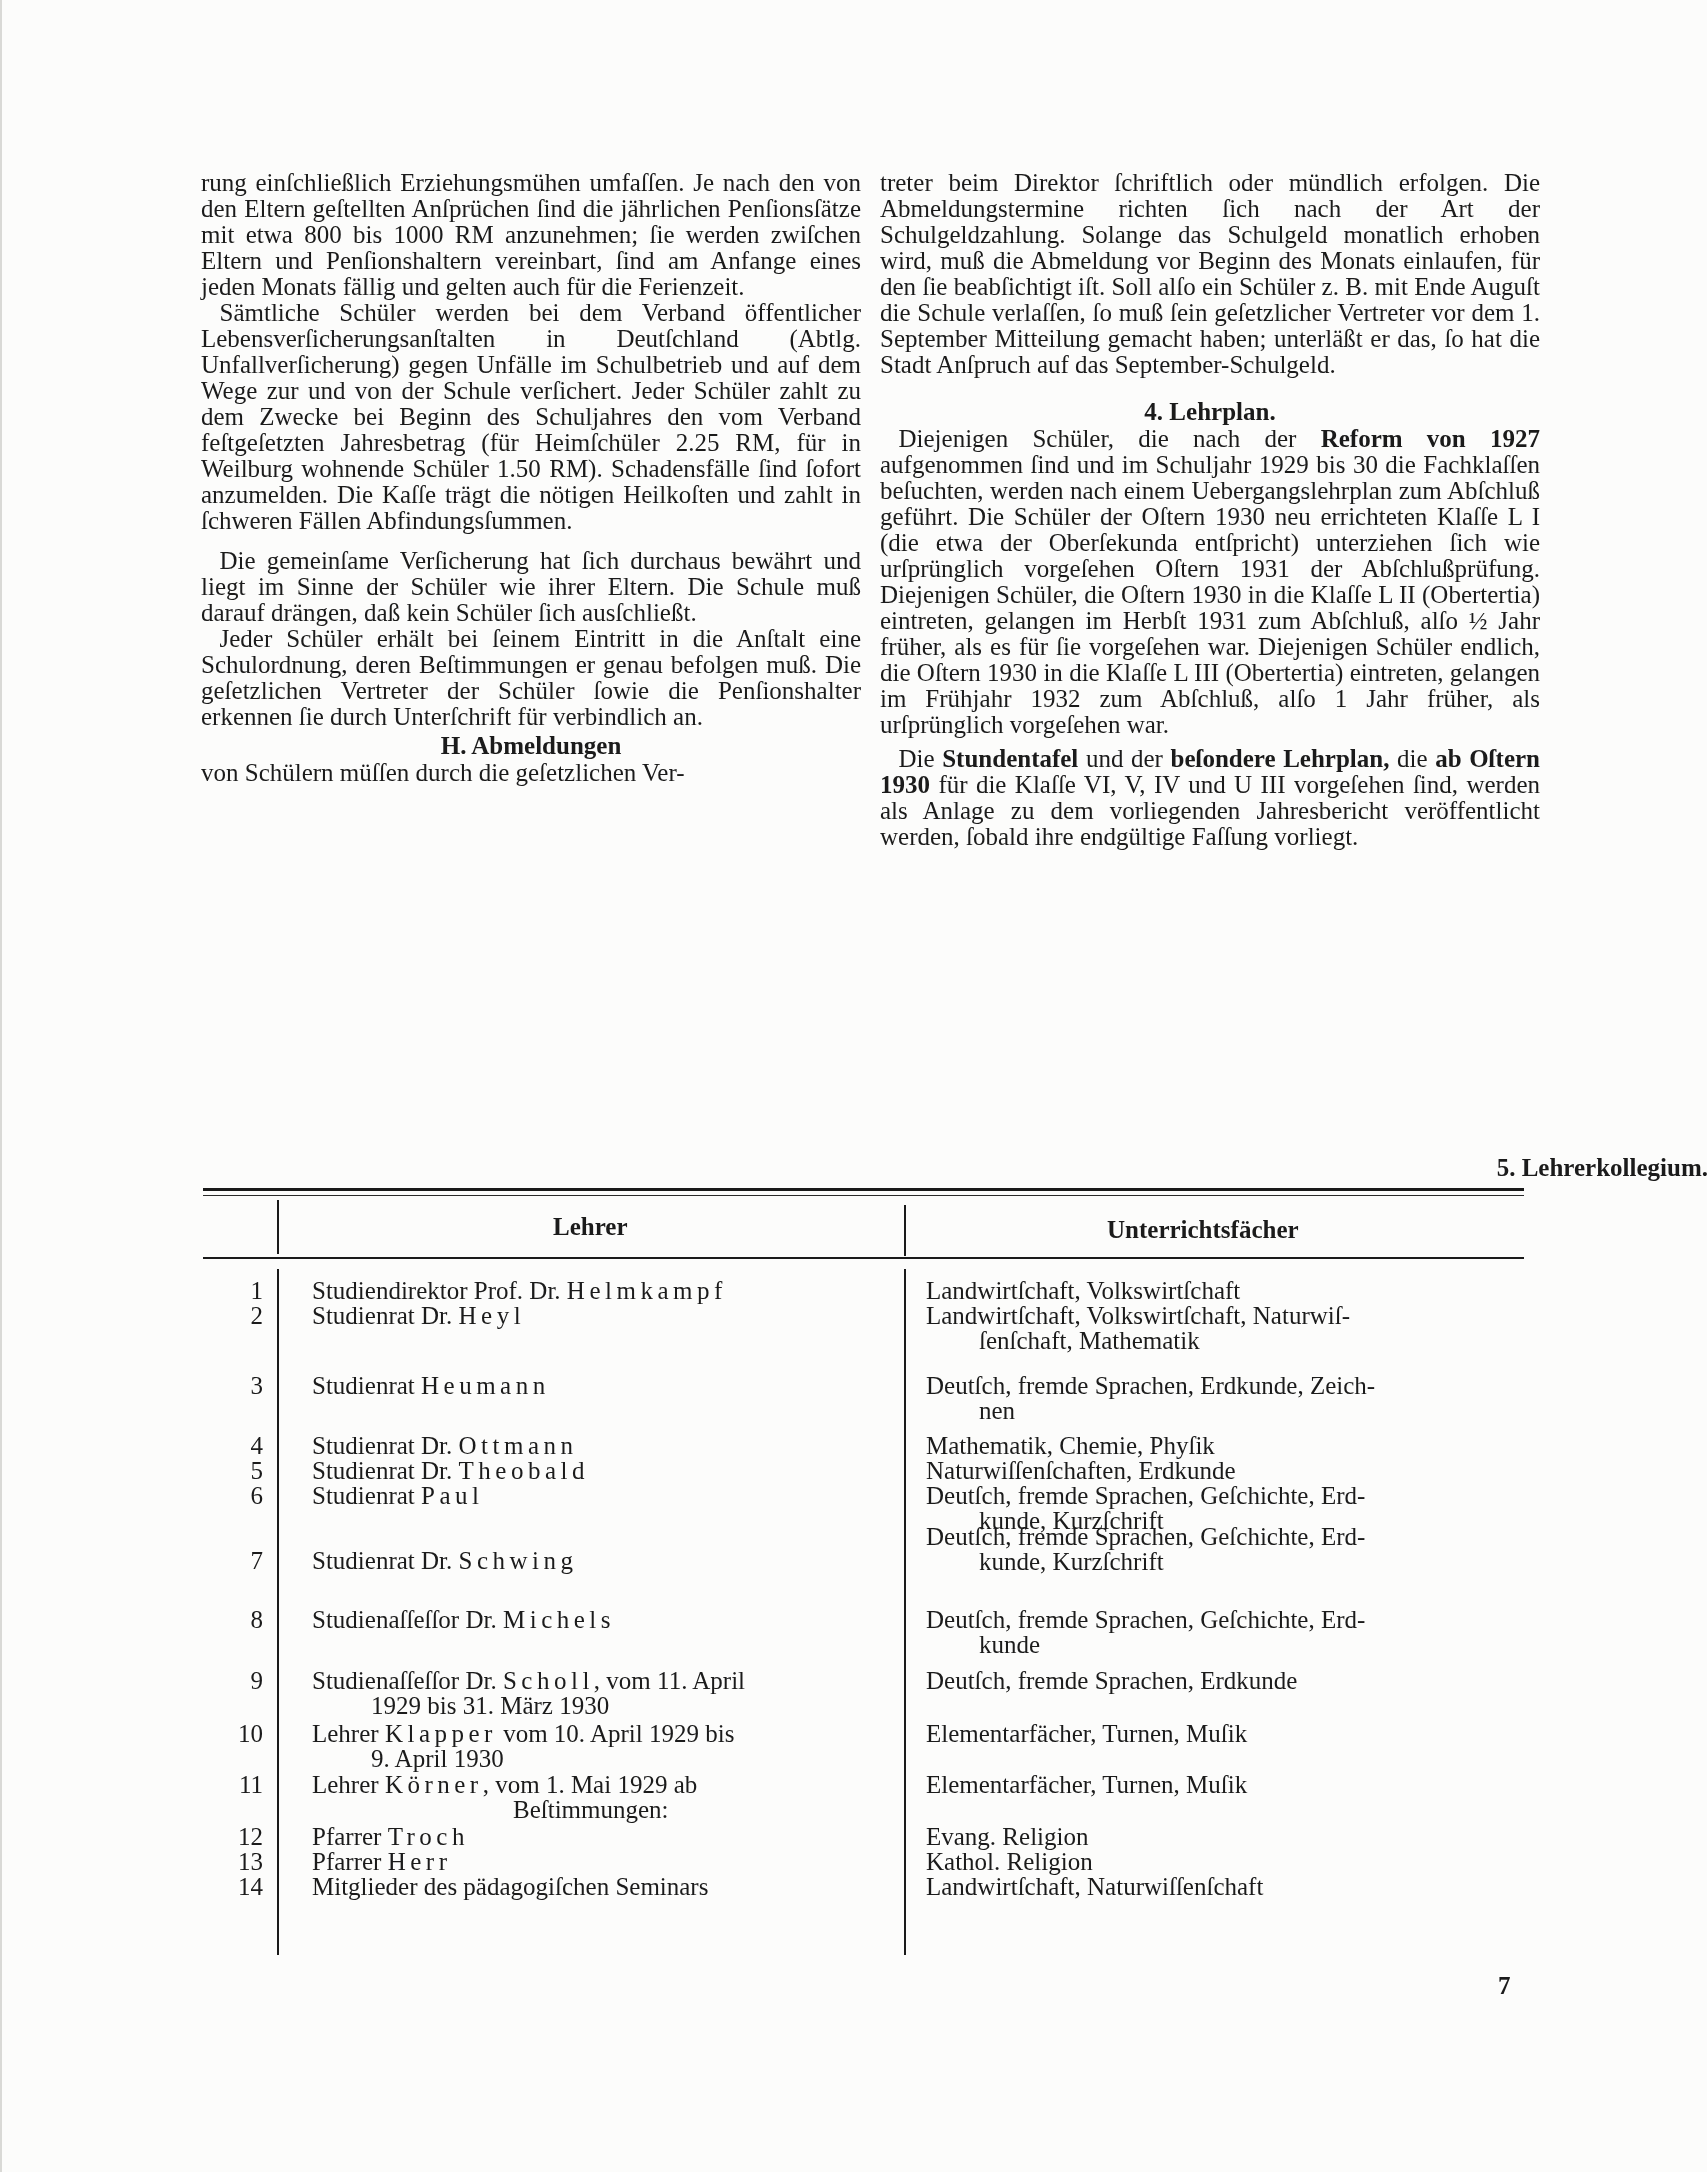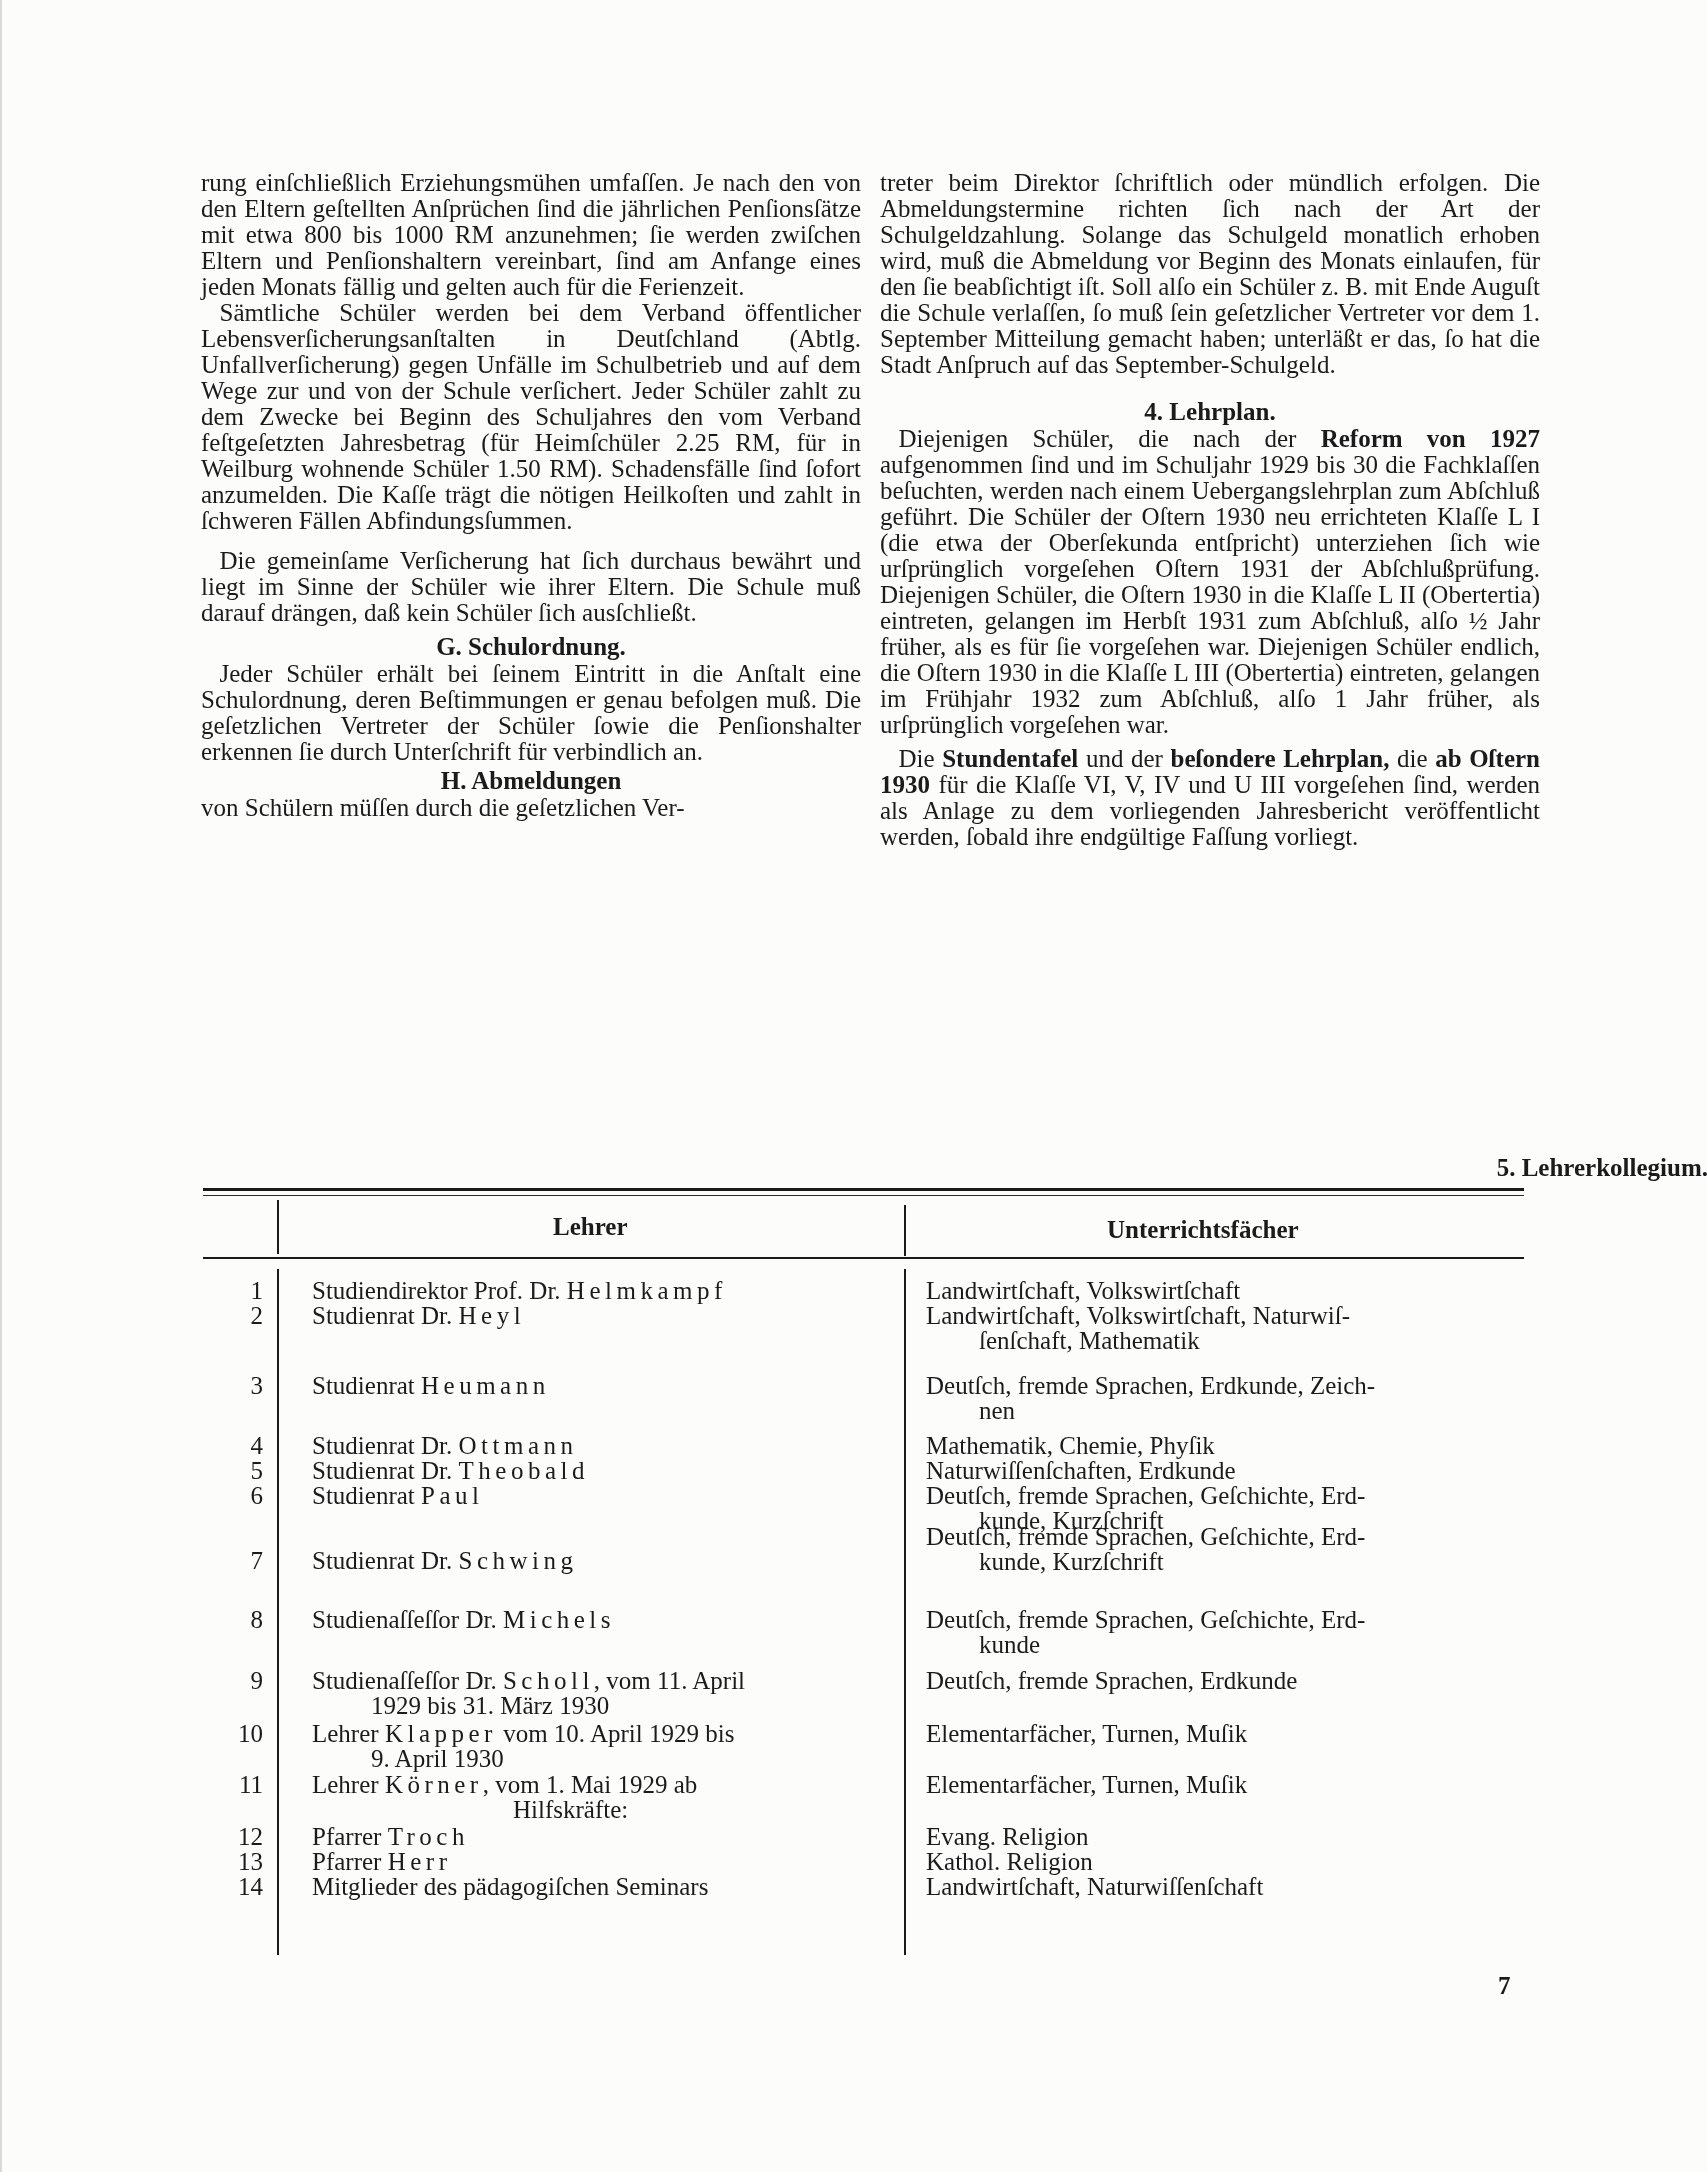--- a/index.html
+++ b/index.html
@@ -98,21 +98,20 @@
 </style>
 </head>
 <body>
 
 <div class="page-edge"></div>
 
 <div class="col col-left">
   <p>rung einſchließlich Erziehungsmühen umfaſſen. Je nach den von den Eltern geſtellten Anſprüchen ſind die jährlichen Penſionsſätze mit etwa 800 bis 1000 RM anzunehmen; ſie werden zwiſchen Eltern und Penſionshaltern vereinbart, ſind am Anfange eines jeden Monats fällig und gelten auch für die Ferienzeit.</p>
   <p class="indent">Sämtliche Schüler werden bei dem Verband öffentlicher Lebensverſicherungsanſtalten in Deutſchland (Abtlg. Unfallverſicherung) gegen Unfälle im Schulbetrieb und auf dem Wege zur und von der Schule verſichert. Jeder Schüler zahlt zu dem Zwecke bei Beginn des Schuljahres den vom Verband feſtgeſetzten Jahresbetrag (für Heimſchüler 2.25 RM, für in Weilburg wohnende Schüler 1.50 RM). Schadensfälle ſind ſofort anzumelden. Die Kaſſe trägt die nötigen Heilkoſten und zahlt in ſchweren Fällen Abfindungsſummen.</p>
   <p class="indent" style="margin-top:14px">Die gemeinſame Verſicherung hat ſich durchaus bewährt und liegt im Sinne der Schüler wie ihrer Eltern. Die Schule muß darauf drängen, daß kein Schüler ſich ausſchließt.</p>
-  <h3 style="margin-top:8px">G. Schulordnung.</h3>
   <p class="indent">Jeder Schüler erhält bei ſeinem Eintritt in die Anſtalt eine Schulordnung, deren Beſtimmungen er genau befolgen muß. Die geſetzlichen Vertreter der Schüler ſowie die Penſionshalter erkennen ſie durch Unterſchrift für verbindlich an.</p>
   <h3 style="font-weight:bold">H. Abmeldungen</h3>
   <p>von Schülern müſſen durch die geſetzlichen Ver-</p>
 </div>
 
 <div class="col col-right">
   <p>treter beim Direktor ſchriftlich oder mündlich erfolgen. Die Abmeldungstermine richten ſich nach der Art der Schulgeldzahlung. Solange das Schulgeld monatlich erhoben wird, muß die Abmeldung vor Beginn des Monats einlaufen, für den ſie beabſichtigt iſt. Soll alſo ein Schüler z. B. mit Ende Auguſt die Schule verlaſſen, ſo muß ſein geſetzlicher Vertreter vor dem 1. September Mitteilung gemacht haben; unterläßt er das, ſo hat die Stadt Anſpruch auf das September-Schulgeld.</p>
   <h3 style="margin-top:21px">4. Lehrplan.</h3>
   <p class="indent"><span>Diejenigen Schüler, die nach der </span><b class="kw">Reform von 1927</b><span> aufgenommen ſind und im Schuljahr 1929 bis 30 die Fachklaſſen beſuchten, werden nach einem Uebergangslehrplan zum Abſchluß geführt. Die Schüler der Oſtern 1930 neu errichteten Klaſſe L I (die etwa der Oberſekunda entſpricht) unterziehen ſich wie urſprünglich vorgeſehen Oſtern 1931 der Abſchlußprüfung. Diejenigen Schüler, die Oſtern 1930 in die Klaſſe L II (Obertertia) eintreten, gelangen im Herbſt 1931 zum Abſchluß, alſo ½ Jahr früher, als es für ſie vorgeſehen war. Diejenigen Schüler endlich, die Oſtern 1930 in die Klaſſe L III (Obertertia) eintreten, gelangen im Frühjahr 1932 zum Abſchluß, alſo 1 Jahr früher, als urſprünglich vorgeſehen war.</span></p>
   <p class="indent" style="margin-top:8px"><span>Die </span><b class="kw">Stundentafel</b><span> und der </span><b class="kw">beſondere Lehrplan,</b><span> die </span><b class="kw">ab Oſtern 1930</b><span> für die Klaſſe VI, V, IV und U III vorgeſehen ſind, werden als Anlage zu dem vorliegenden Jahresbericht veröffentlicht werden, ſobald ihre endgültige Faſſung vorliegt.</span></p>
@@ -194,21 +193,21 @@
       <span class="lehrer"><span>Lehrer</span> <span class="spaced">Klapper</span><span> vom 10. April 1929 bis</span><span class="cont">9. April 1930</span></span>
       <span class="fach"><span>Elementarfächer, Turnen, Muſik</span></span>
     </div>
 
     <div class="row" style="top:513px">
       <span class="num">11</span>
       <span class="lehrer"><span>Lehrer</span> <span class="spaced">Körner</span><span>, vom 1. Mai 1929 ab</span></span>
       <span class="fach"><span>Elementarfächer, Turnen, Muſik</span></span>
     </div>
 
-    <span class="subhead" style="top:538px">Hilfskräfte:</span>
+    <span class="subhead" style="top:538px">Beſtimmungen:</span>
 
     <div class="row" style="top:565px">
       <span class="num">12</span>
       <span class="lehrer"><span>Pfarrer</span> <span class="spaced">Troch</span></span>
       <span class="fach"><span>Evang. Religion</span></span>
     </div>
 
     <div class="row" style="top:590px">
       <span class="num">13</span>
       <span class="lehrer"><span>Pfarrer</span> <span class="spaced">Herr</span></span>

